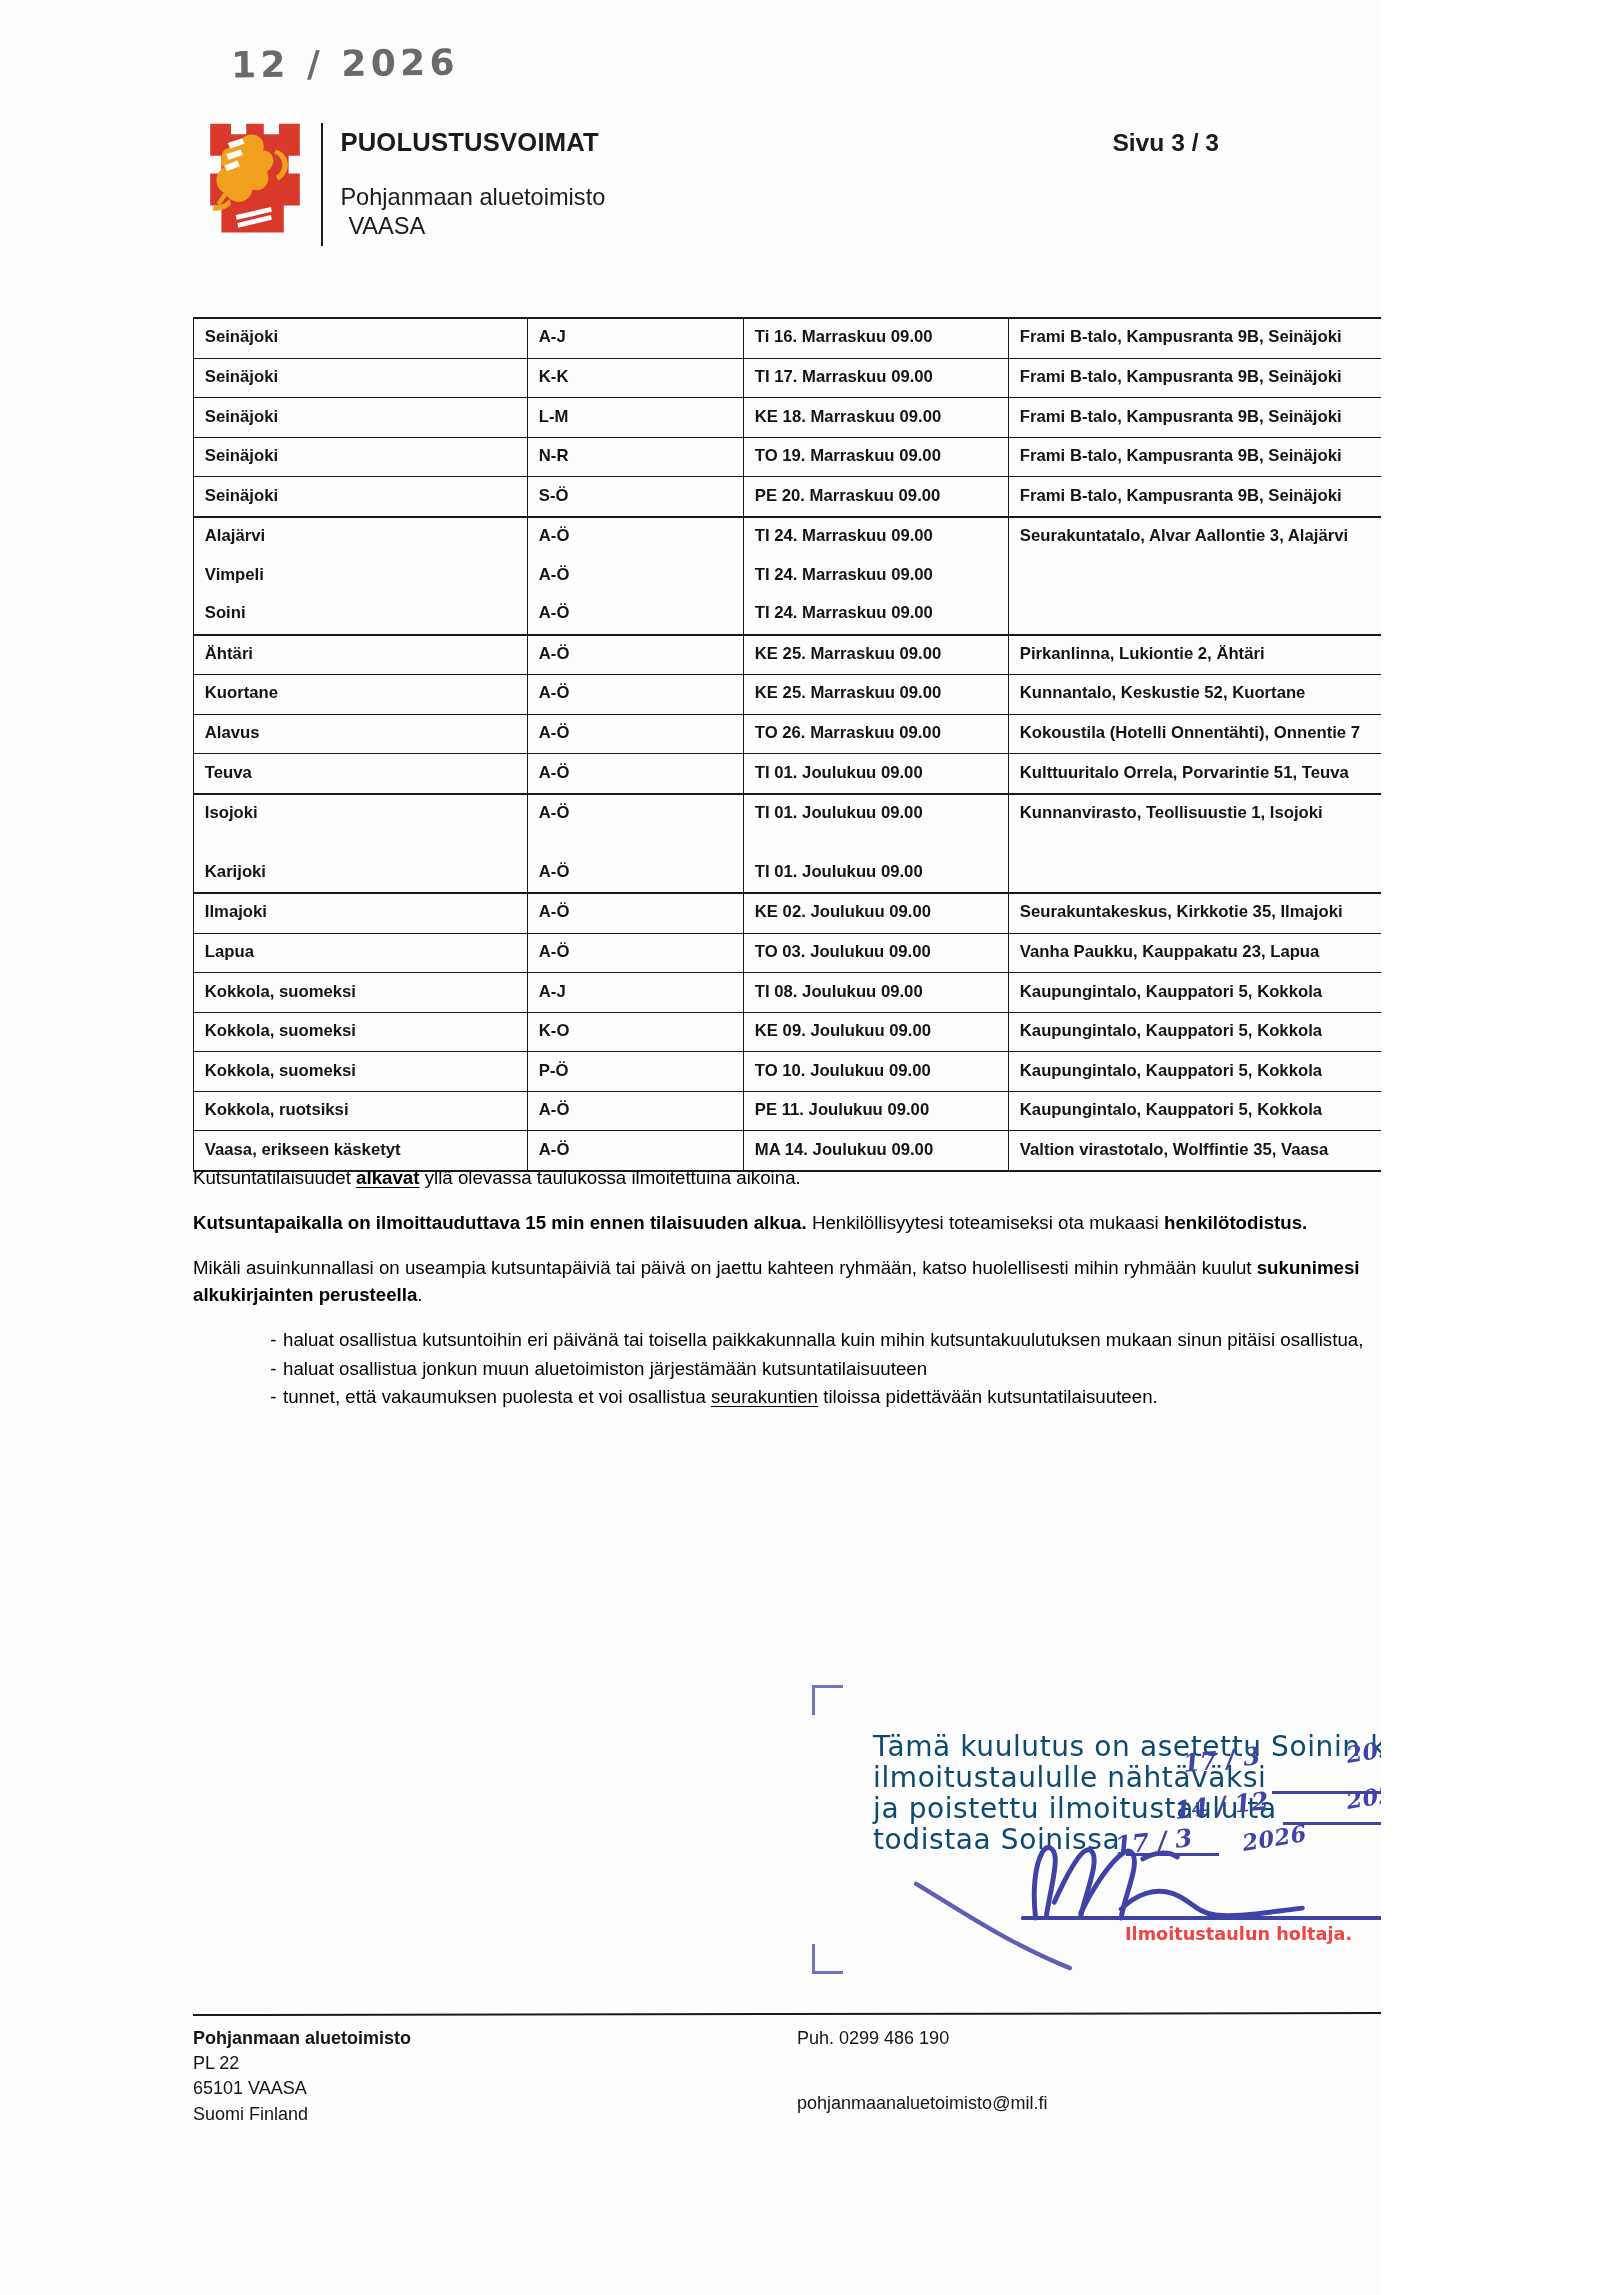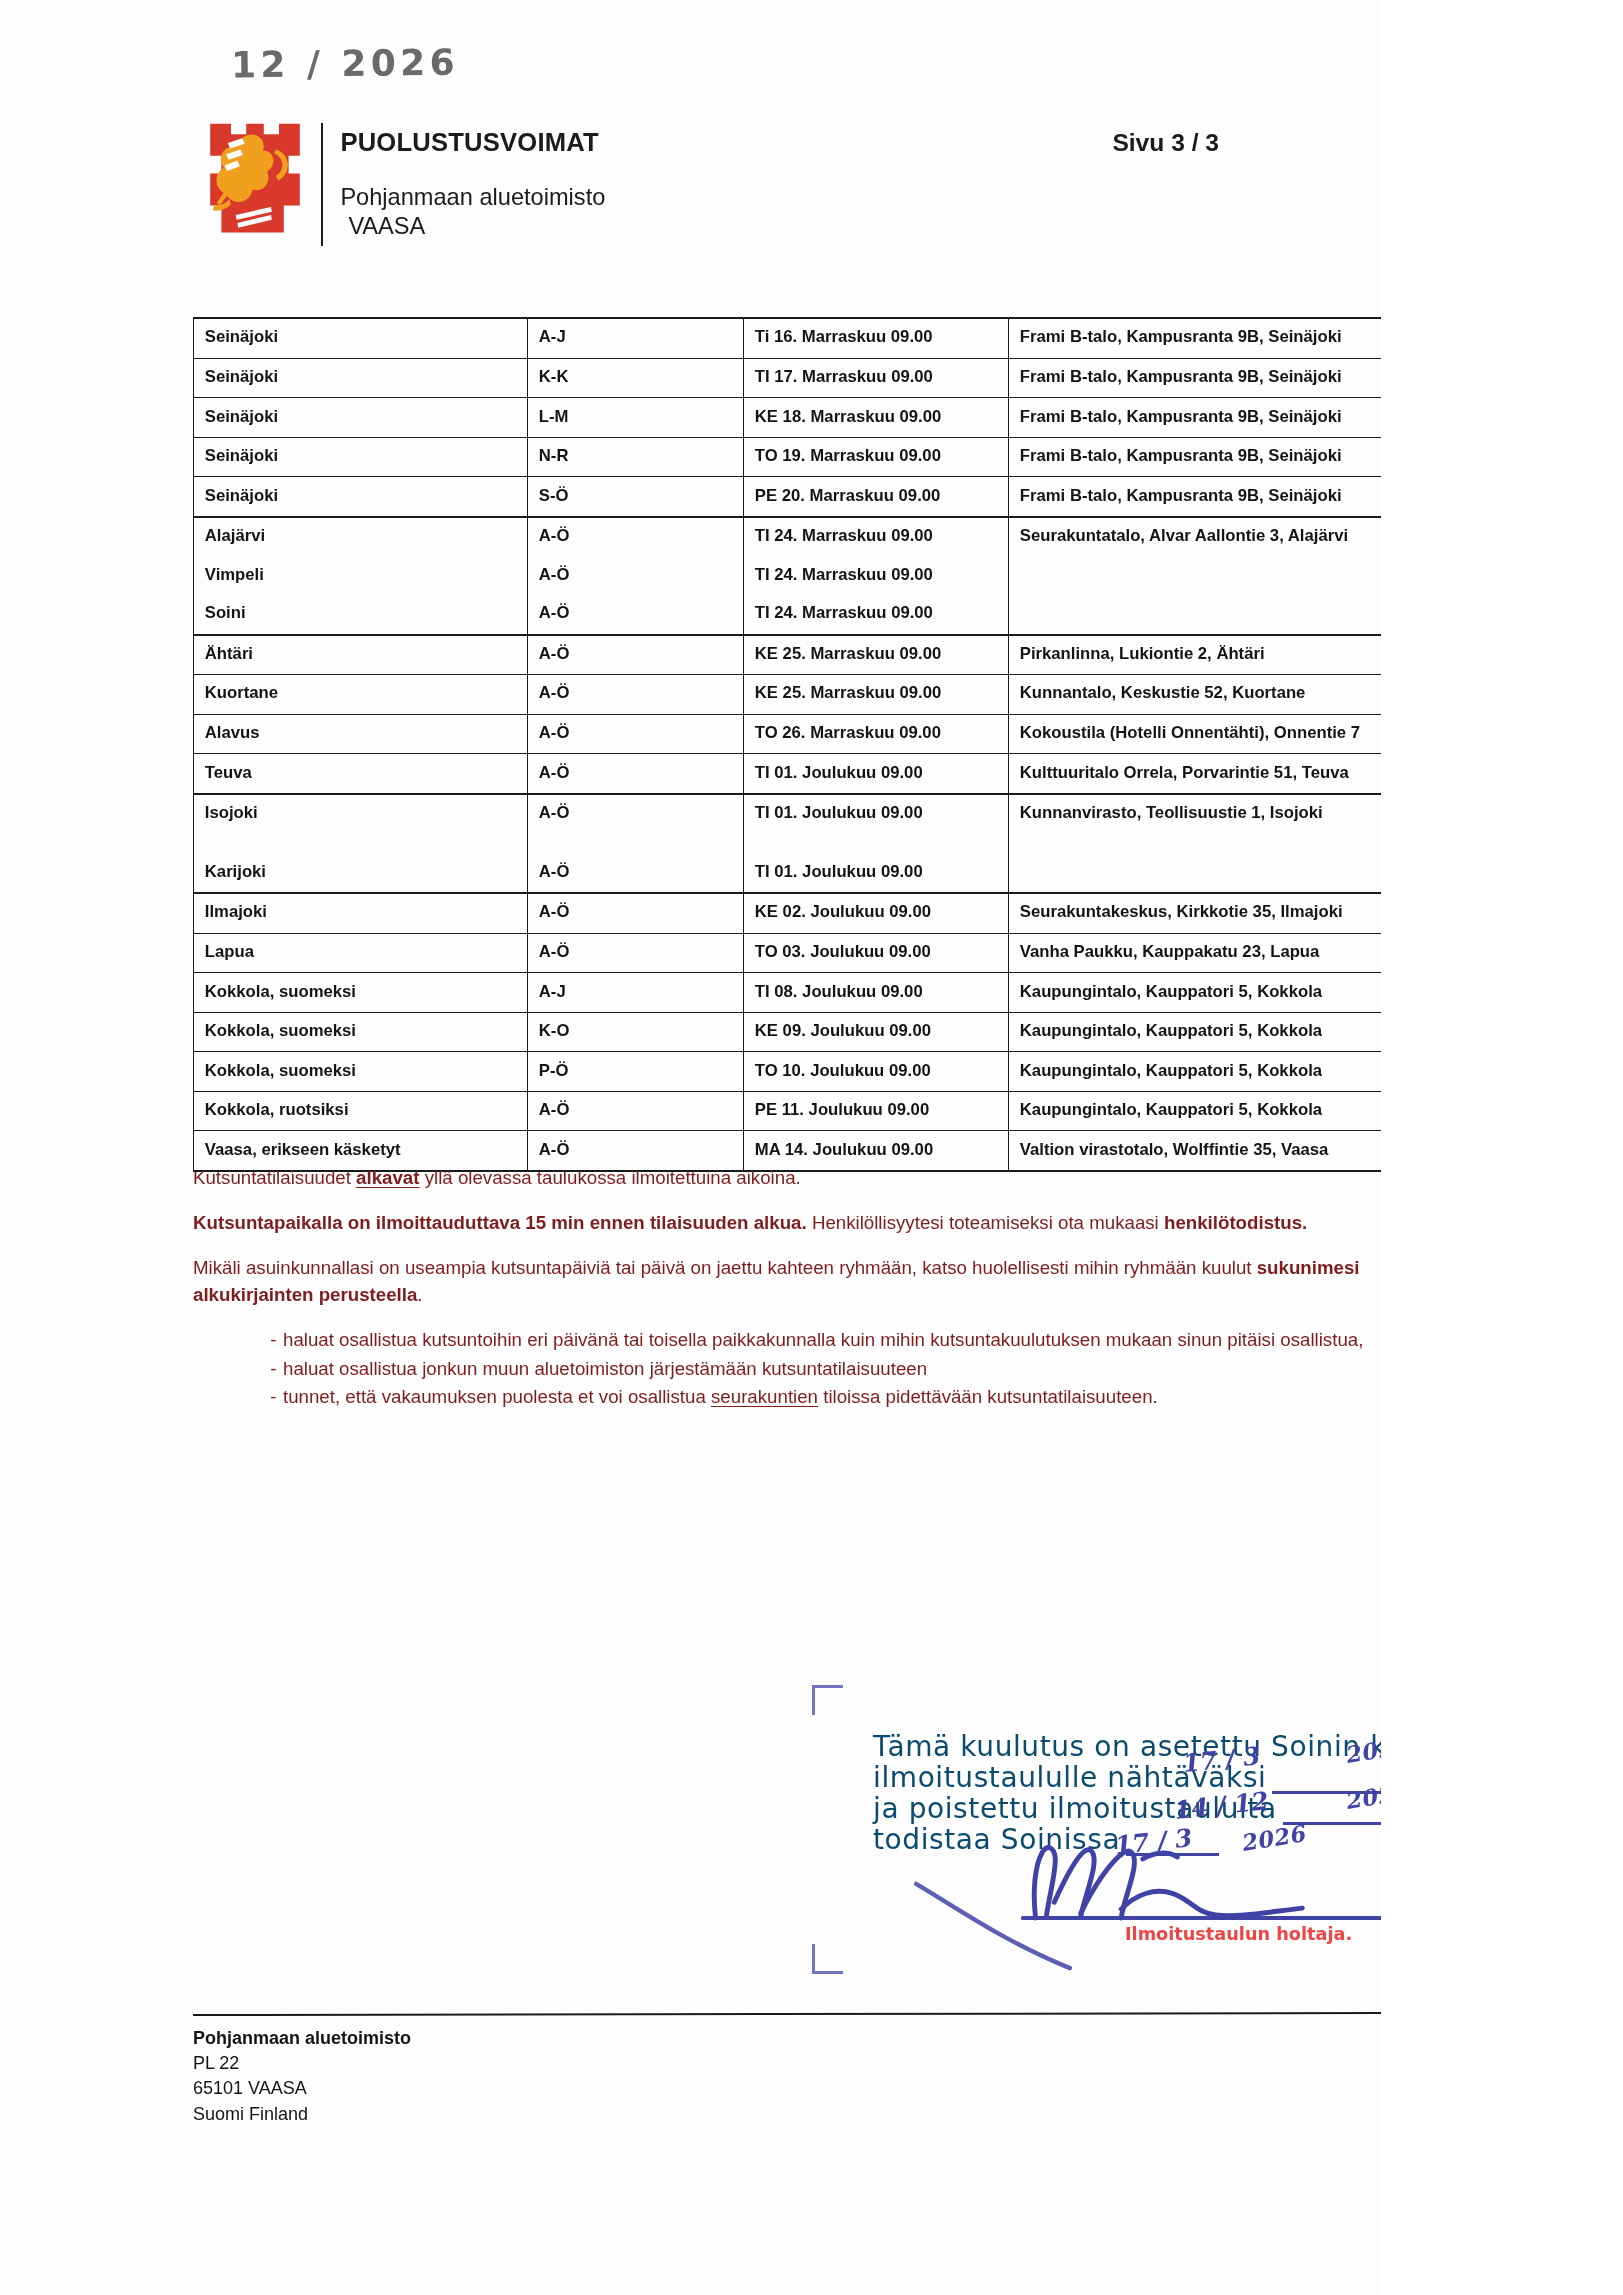--- a/index.html
+++ b/index.html
@@ -130,21 +130,21 @@
   table.sched td.nb-top { border-top: 0; }
   table.sched td.blank { border-top: 0; border-bottom: 0; }
 
   
   .body-text {
     position: absolute;
     left: 193px;
     top: 1165px;
     width: 1258px;
     font-size: 18.7px;
-    color: #7f1d1d;
+    color: #000000;
     line-height: 1.42;
   }
   .body-text p { margin: 0 0 18.7px 0; }
   .b { font-weight: 700; }
   .u { text-decoration: underline; text-underline-offset: 2.5px; }
   .bu { font-weight: 700; text-decoration: underline; text-underline-offset: 2.5px; }
 
   .list-head { font-weight: 700; margin: 0 0 2.9px 0; }
   ul.dashlist {
     list-style: none;
@@ -526,17 +526,22 @@
 
   <div class="footer-rule"></div>
   <div class="footer">
     <div class="cols">
       <div class="col-a">
         <div class="ln1">Pohjanmaan aluetoimisto</div>
         <div>PL 22</div>
         <div>65101 VAASA</div>
         <div>Suomi Finland</div>
       </div>
+      <div class="col-b">
+        <div>Puh. 0299 486 190</div>
+        <div class="gap"></div>
+        <div>pohjanmaanaluetoimisto@mil.fi</div>
+      </div>
     </div>
   </div>
 
 </div>
 
 
 </body></html>

